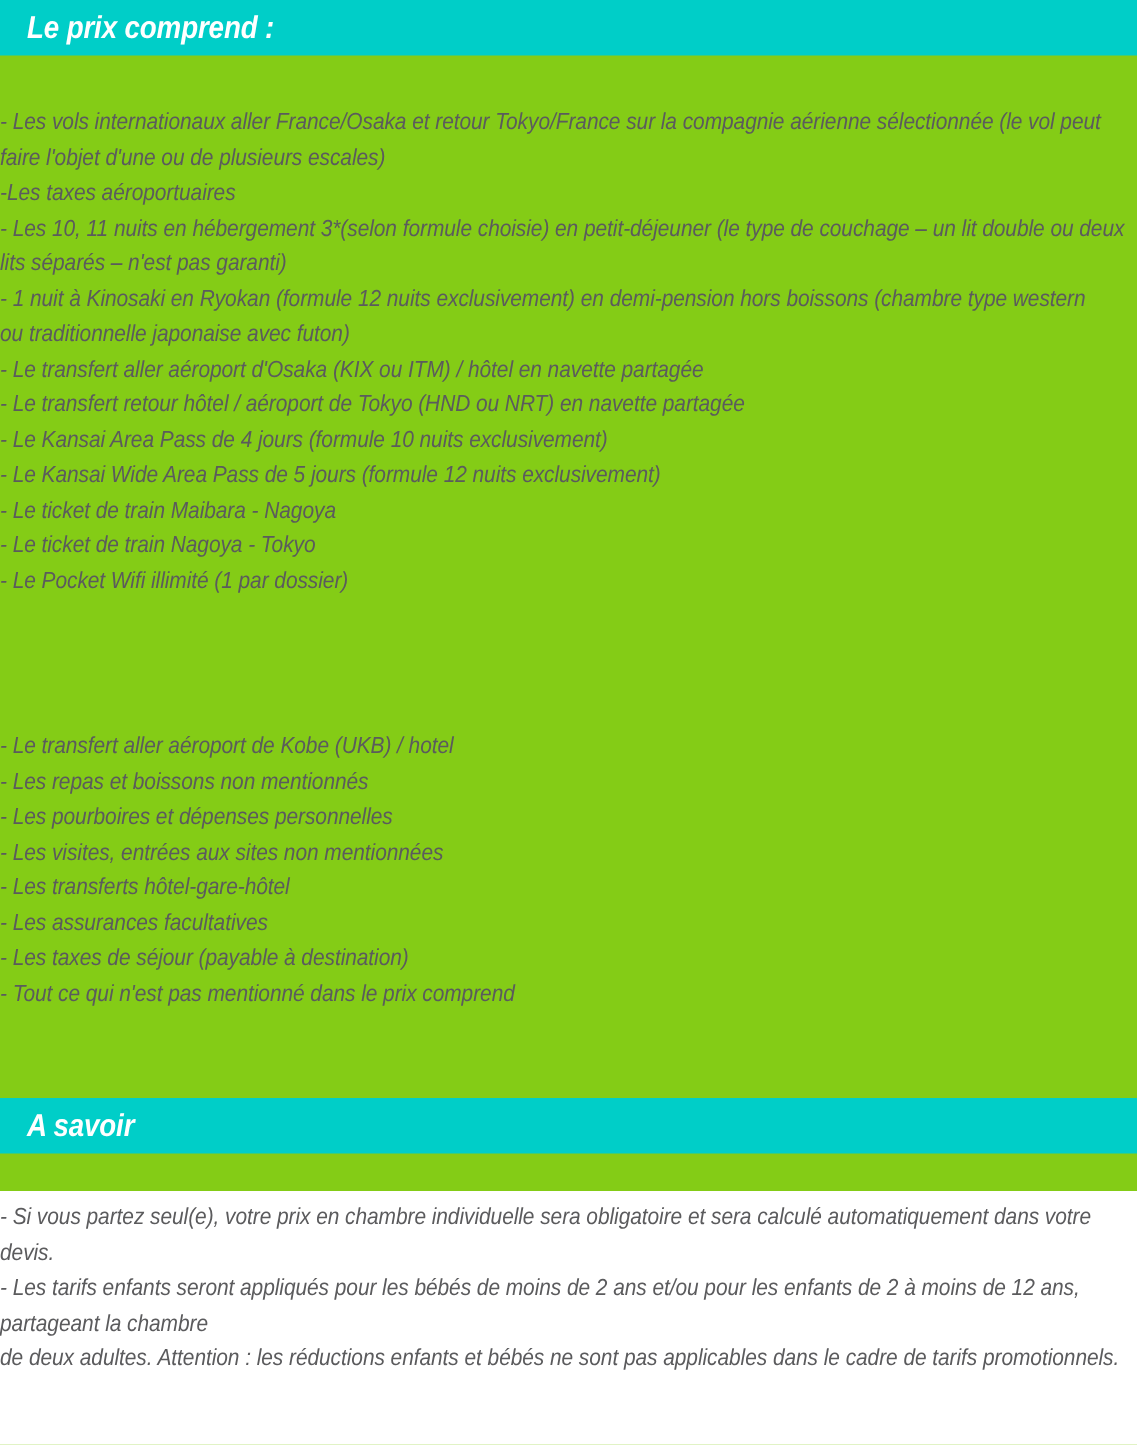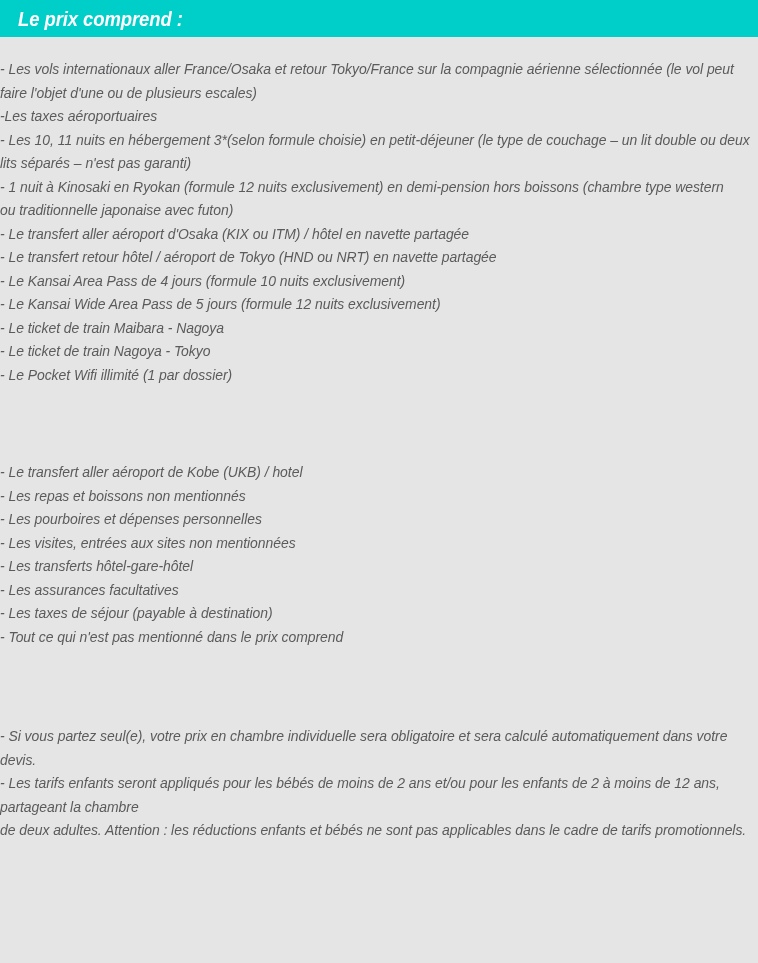--- a/index.html
+++ b/index.html
@@ -8,23 +8,23 @@
     background: #ffffff;
   }
   body {
     width: 758px;
     height: 963px;
     font-family: "Liberation Sans", "DejaVu Sans", sans-serif;
     overflow: hidden;
   }
   .page {
     width: 758px;
-    height: 963px;
+    height: 794px;
     position: relative;
-    background: #e5e5e5;
+    background: #84cc16;
   }
 
   
   .section-bar {
     background: #00CEC8;
     height: 37px;
     display: flex;
     align-items: center;
     padding: 0 0 0 18px;
     box-sizing: border-box;
@@ -40,20 +40,21 @@
     line-height: 1;
     transform: scaleX(0.88);
     transform-origin: left center;
     white-space: nowrap;
   }
 
   
   .section-body {
     padding: 0 4px 0 0;
     box-sizing: border-box;
+    margin-top: 13px;
   }
   .body-line {
     color: #5b5b5d;
     font-family: "Liberation Sans", "DejaVu Sans", sans-serif;
     font-size: 15.5px;
     font-style: italic;
     line-height: 23.5px;
     transform: scaleX(0.9);
     transform-origin: left center;
     white-space: nowrap;
@@ -103,20 +104,23 @@
     <div class="body-line">- Les pourboires et dépenses personnelles</div>
     <div class="body-line">- Les visites, entrées aux sites non mentionnées</div>
     <div class="body-line">- Les transferts hôtel-gare-hôtel</div>
     <div class="body-line">- Les assurances facultatives</div>
     <div class="body-line">- Les taxes de séjour (payable à destination)</div>
     <div class="body-line">- Tout ce qui n'est pas mentionné dans le prix comprend</div>
   </div>
 
   <div class="gap-before-bar-3"></div>
 
+  <div class="section-bar">
+    <span class="section-bar-title">A savoir</span>
+  </div>
   <div class="gap-after-bar-3"></div>
   <div class="section-body">
     <div class="body-line">- Si vous partez seul(e), votre prix en chambre individuelle sera obligatoire et sera calculé automatiquement dans votre</div>
     <div class="body-line">devis.</div>
     <div class="body-line">- Les tarifs enfants seront appliqués pour les bébés de moins de 2 ans et/ou pour les enfants de 2 à moins de 12 ans,</div>
     <div class="body-line">partageant la chambre</div>
     <div class="body-line">de deux adultes. Attention : les réductions enfants et bébés ne sont pas applicables dans le cadre de tarifs promotionnels.</div>
   </div>
 
   <div class="tail"></div>

